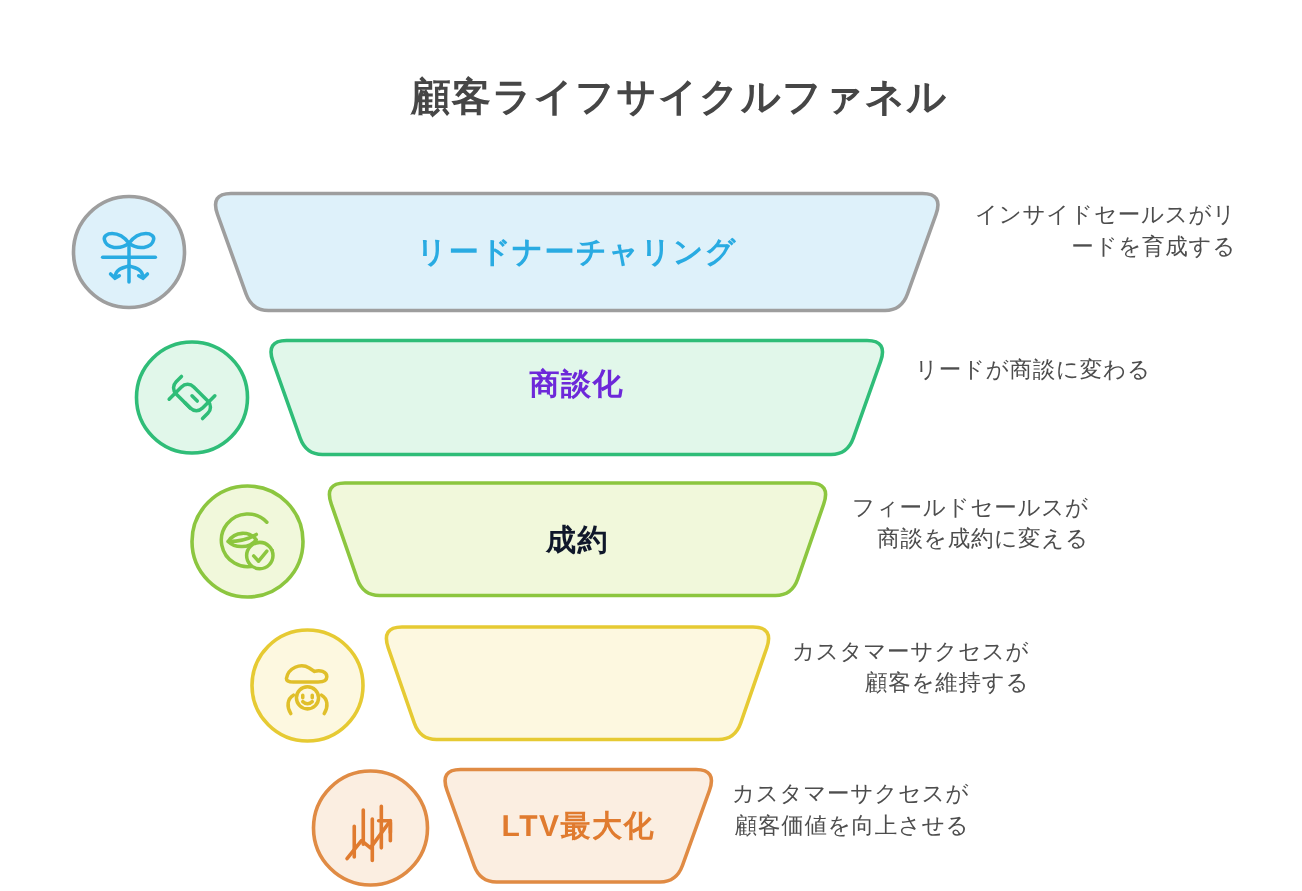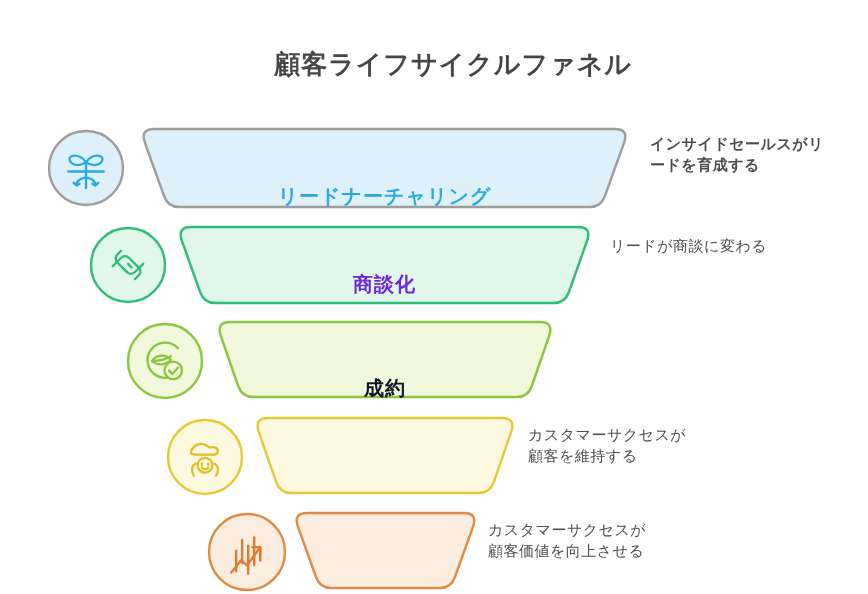--- a/index.html
+++ b/index.html
@@ -1,30 +1,31 @@
 <!DOCTYPE html>
 <html><head>
 <meta charset="utf-8">
 <style>
   html,body{margin:0;padding:0;background:#ffffff;}
   .canvas{
     position:relative;width:824px;height:594px;background:#ffffff;overflow:hidden;
     font-family:"Liberation Sans","DejaVu Sans",sans-serif;
+    text-align:right;
   }
   .title{
     position:absolute;left:453px;top:47px;transform:translateX(-50%);
     font-size:26px;font-weight:bold;letter-spacing:1px;white-space:nowrap;color:#464646;
   }
   .scene{position:absolute;left:0;top:0;width:868px;height:594px;}
   .trap{stroke-width:2.4;}
   .ring{stroke-width:2.4;}
   .ic{fill:none;stroke-width:2;stroke-linecap:round;stroke-linejoin:round;}
   .label{
     position:absolute;transform:translate(-50%,-50%);
-    font-size:20px;font-weight:600;letter-spacing:1px;white-space:nowrap;margin-top:28px;
+    font-size:20px;font-weight:600;letter-spacing:1px;white-space:nowrap;
   }
   .note{
     position:absolute;font-size:15px;line-height:21px;color:#4d4d4d;
     white-space:pre-line;letter-spacing:0.5px;
   }
 </style>
 </head>
 <body>
 
 <div class="canvas">
@@ -89,22 +90,25 @@
         <path d="M15 23 V40 M20 14 V33 M25 19 V42 M30 12 V35 M35 21 V31"></path>
         <path d="M11 41 L19 31 L24 35 L35 20"></path>
         <path d="M28.5 20 H35 V26.5"></path>
       </g>
     </g>
   </svg>
 
   <div class="label" style="left: 384.5px; top: 168px; color: rgb(41, 171, 226);">リードナーチャリング</div>
   <div class="label" style="left: 384.5px; top: 256px; color: #6d28d9;">商談化</div>
   <div class="label" style="left: 385px; top: 359.5px; color: #0f172a;">成約</div>
+  <div class="label" style="left: 385.5px; top: 550.5px; color: rgb(224, 123, 47);">LTV最大化</div>
 
-  <div class="note" style="left: 650px; top: 133px; color: rgb(77, 77, 77); font-weight: bold;">インサイドセールスがリ
+  <div class="note" style="left: 650px; top: 133px; color: rgb(77, 77, 77);">インサイドセールスがリ
 ードを育成する</div>
   <div class="note" style="left: 610px; top: 237px; color: rgb(77, 77, 77); font-family: Liberation Mono, monospace;">リードが商談に変わる</div>
+  <div class="note" style="left: 568px; top: 328px; color: rgb(77, 77, 77);">フィールドセールスが
+商談を成約に変える</div>
   <div class="note" style="left: 528px; top: 424px; color: rgb(77, 77, 77);">カスタマーサクセスが
 顧客を維持する</div>
   <div class="note" style="left: 488px; top: 519px; color: rgb(77, 77, 77);">カスタマーサクセスが
 顧客価値を向上させる</div>
 
 </div>
 
 </body></html>

